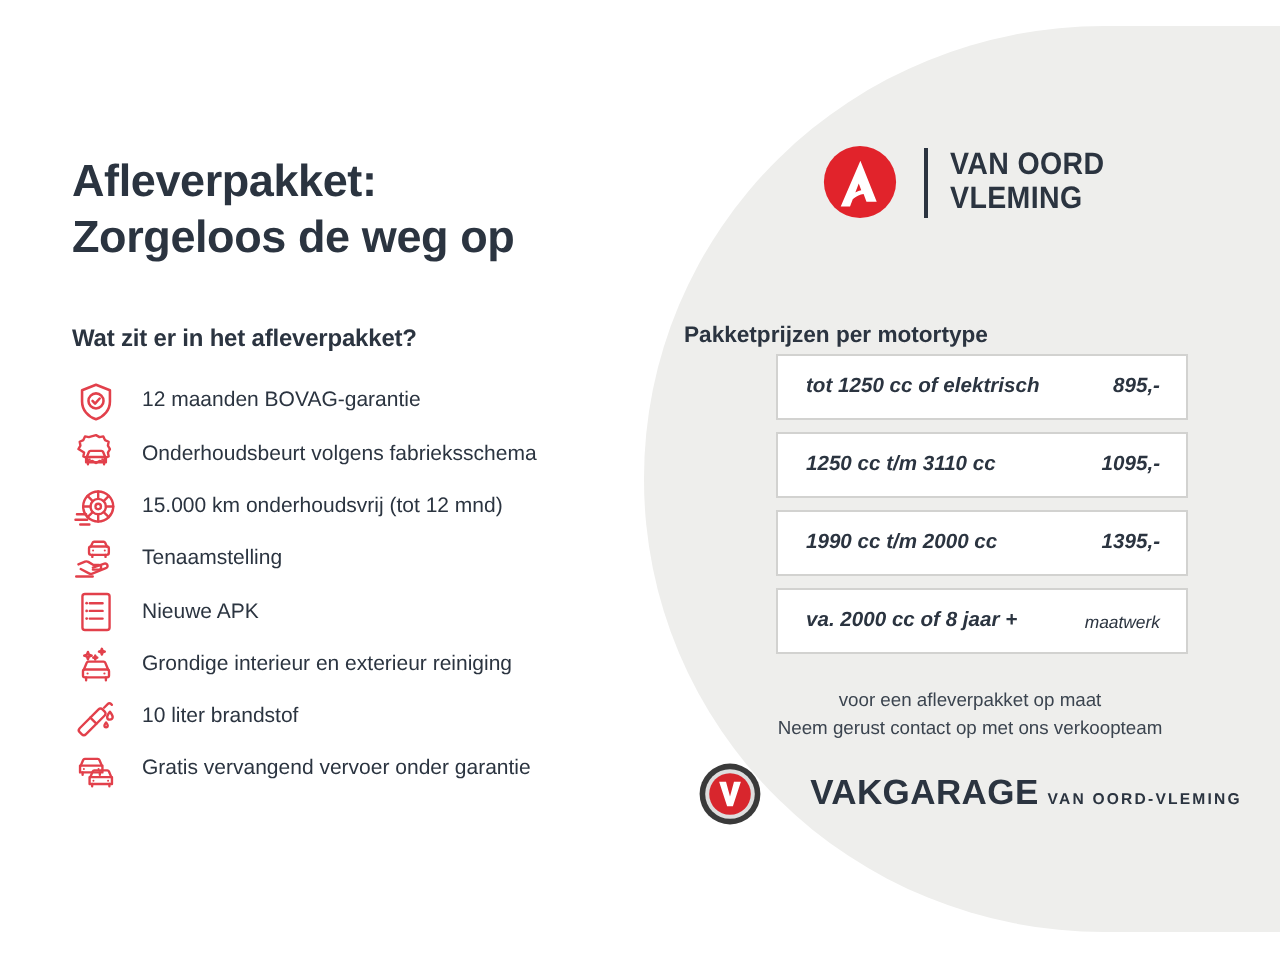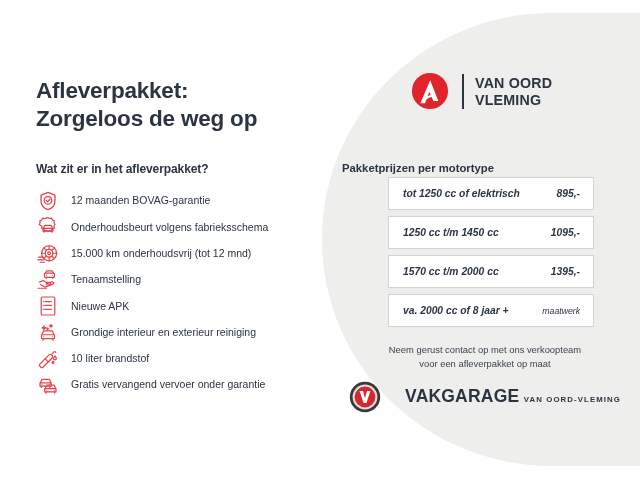--- a/index.html
+++ b/index.html
@@ -387,39 +387,39 @@
     <div class="price-title">Pakketprijzen per motortype</div>
 
     <div class="price-boxes">
 
       <div class="price-box">
         <span class="price-label">tot 1250 cc of elektrisch</span>
         <span class="price-value">895,-</span>
       </div>
 
       <div class="price-box">
-        <span class="price-label">1250 cc t/m 1450 cc</span>
+        <span class="price-label">1250 cc t/m 3110 cc</span>
         <span class="price-value">1095,-</span>
       </div>
 
       <div class="price-box">
-        <span class="price-label">1570 cc t/m 2000 cc</span>
+        <span class="price-label">1990 cc t/m 2000 cc</span>
         <span class="price-value">1395,-</span>
       </div>
 
       <div class="price-box">
         <span class="price-label">va. 2000 cc of 8 jaar +</span>
         <span class="price-value custom">maatwerk</span>
       </div>
 
     </div>
 
     <div class="contact-note">
+      <span>voor een afleverpakket op maat</span>
       <span>Neem gerust contact op met ons verkoopteam</span>
-      <span>voor een afleverpakket op maat</span>
     </div>
 
     <div class="vakgarage">
       <span class="vak-mark">
         <svg width="32" height="32" viewBox="0 0 40 40">
           <circle cx="20" cy="20" r="19" fill="#3a3a3a"></circle>
           <circle cx="20" cy="20" r="15.5" fill="#dedede"></circle>
           <circle cx="20" cy="20" r="13" fill="#d8262d"></circle>
           <path d="M13.2 12.4h4.3l2.5 9.2 2.5-9.2h4.3l-5 15.2h-3.6z" fill="#ffffff"></path>
         </svg>

